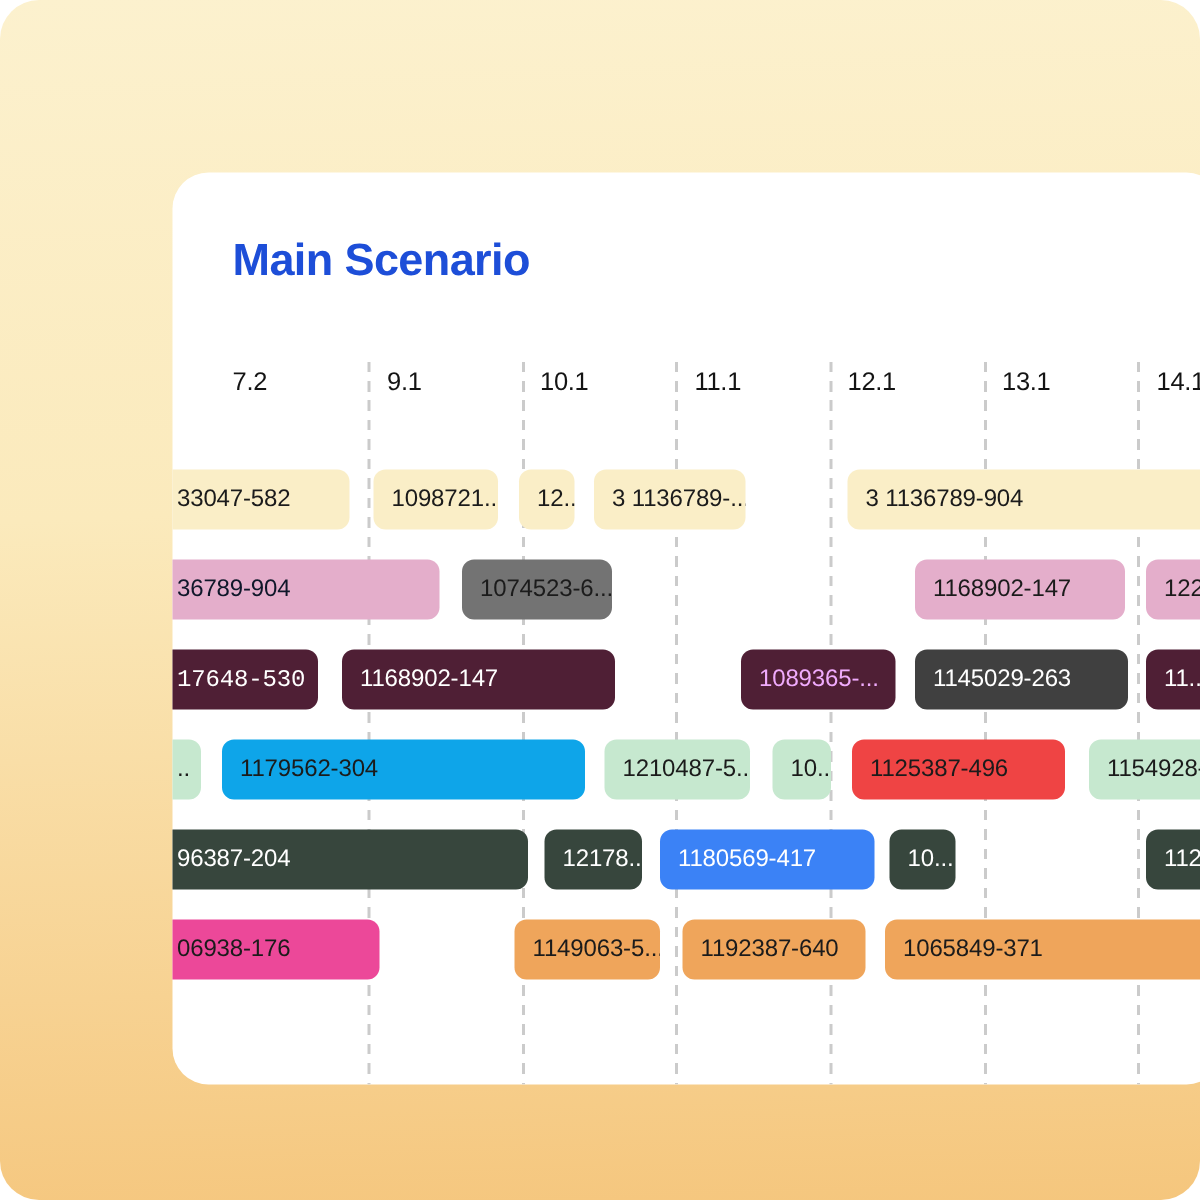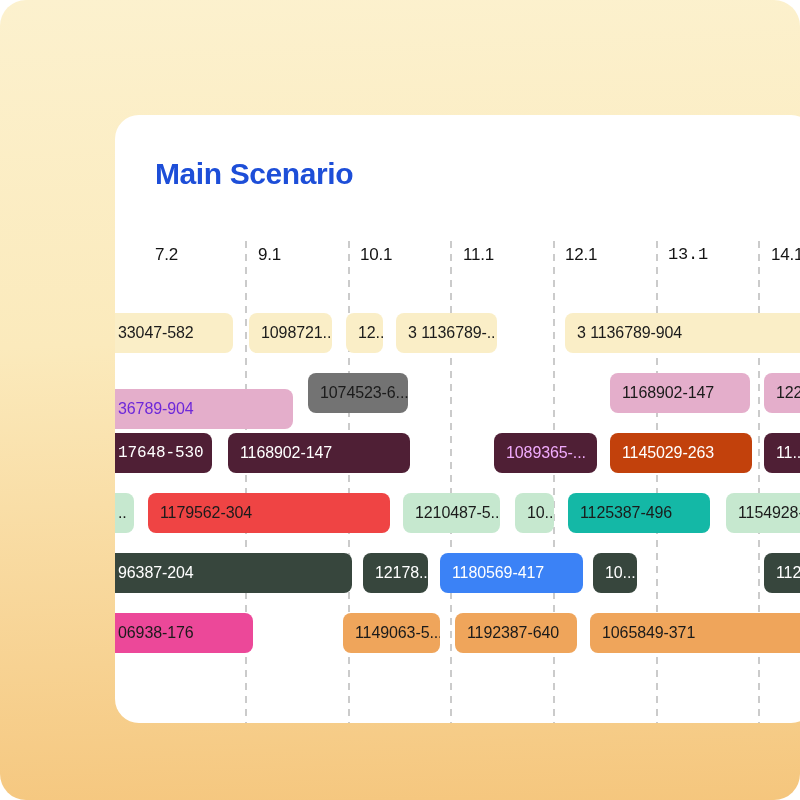--- a/index.html
+++ b/index.html
@@ -90,41 +90,41 @@
         <div class="vline" style="left: 233px;"></div>
         <div class="vline" style="left: 335px;"></div>
         <div class="vline" style="left: 438px;"></div>
         <div class="vline" style="left: 541px;"></div>
         <div class="vline" style="left: 643px;"></div>
         <span class="col-label" style="left: 40px;">7.2</span>
         <span class="col-label" style="left: 143px;">9.1</span>
         <span class="col-label" style="left: 245px; text-align: center;">10.1</span>
         <span class="col-label" style="left: 348px;">11.1</span>
         <span class="col-label" style="left: 450px;">12.1</span>
-        <span class="col-label" style="left: 553px; font-family: Liberation Mono, monospace;">13.1</span>
+        <span class="col-label" style="left: 553px;">13.1</span>
         <span class="col-label" style="left: 656px;">14.1</span>
         <div class="bar bar--clip-left" style="top: 198px; left: -40px; width: 158px; background: rgb(250, 238, 199); color: rgb(27, 27, 27);">33047-582</div>
         <div class="bar" style="top: 198px; left: 134px; width: 83px; background: rgb(250, 238, 199); color: rgb(27, 27, 27);">1098721...</div>
         <div class="bar" style="top: 198px; left: 231px; width: 37px; background: rgb(250, 238, 199); color: rgb(27, 27, 27);">12...</div>
         <div class="bar" style="top: 198px; left: 281px; width: 101px; background: rgb(250, 238, 199); color: rgb(27, 27, 27);">3 1136789-...</div>
         <div class="bar" style="top: 198px; left: 450px; width: 255px; background: rgb(250, 238, 199); color: rgb(27, 27, 27);">3 1136789-904</div>
-        <div class="bar bar--clip-left" style="top: 258px; left: -40px; width: 218px; background: rgb(228, 174, 203); color: #6d28d9; margin-top: 16px;">36789-904</div>
+        <div class="bar bar--clip-left" style="top: 258px; left: -40px; width: 218px; background: rgb(228, 174, 203); color: #0f172a;">36789-904</div>
         <div class="bar" style="top: 258px; left: 193px; width: 100px; background: #737373; color: rgb(27, 27, 27);">1074523-6...</div>
         <div class="bar" style="top: 258px; left: 495px; width: 140px; background: rgb(228, 174, 203); color: rgb(27, 27, 27);">1168902-147</div>
         <div class="bar" style="top: 258px; left: 649px; width: 56px; background: rgb(228, 174, 203); color: rgb(27, 27, 27);">1224...</div>
         <div class="bar bar--clip-left" style="top: 318px; left: -40px; width: 137px; background: rgb(79, 31, 53); color: rgb(255, 255, 255); font-family: Liberation Mono, monospace;">17648-530</div>
         <div class="bar" style="top: 318px; left: 113px; width: 182px; background: rgb(79, 31, 53); color: rgb(255, 255, 255);">1168902-147</div>
         <div class="bar" style="top: 318px; left: 379px; width: 103px; background: rgb(79, 31, 53); color: #f0abfc;">1089365-...</div>
-        <div class="bar" style="top: 318px; left: 495px; width: 142px; background: #c2410c; color: rgb(255, 255, 255);">1145029-263</div>
+        <div class="bar" style="top: 318px; left: 495px; width: 142px; background: #404040; color: rgb(255, 255, 255);">1145029-263</div>
         <div class="bar" style="top: 318px; left: 649px; width: 56px; background: rgb(79, 31, 53); color: rgb(255, 255, 255);">11...</div>
         <div class="bar bar--clip-left" style="top: 378px; left: -40px; width: 59px; background: rgb(198, 232, 207); color: rgb(27, 27, 27);">..</div>
-        <div class="bar" style="top: 378px; left: 33px; width: 242px; background: #ef4444; color: rgb(27, 27, 27);">1179562-304</div>
+        <div class="bar" style="top: 378px; left: 33px; width: 242px; background: #0ea5e9; color: rgb(27, 27, 27);">1179562-304</div>
         <div class="bar" style="top: 378px; left: 288px; width: 97px; background: rgb(198, 232, 207); color: rgb(27, 27, 27);">1210487-5...</div>
         <div class="bar" style="top: 378px; left: 400px; width: 39px; background: rgb(198, 232, 207); color: rgb(27, 27, 27);">10...</div>
-        <div class="bar" style="top: 378px; left: 453px; width: 142px; background: #14b8a6; color: rgb(27, 27, 27);">1125387-496</div>
+        <div class="bar" style="top: 378px; left: 453px; width: 142px; background: #ef4444; color: rgb(27, 27, 27);">1125387-496</div>
         <div class="bar" style="top: 378px; left: 611px; width: 94px; background: rgb(198, 232, 207); color: rgb(27, 27, 27);">1154928-7</div>
         <div class="bar bar--clip-left" style="top: 438px; left: -40px; width: 277px; background: rgb(55, 70, 61); color: rgb(255, 255, 255);">96387-204</div>
         <div class="bar" style="top: 438px; left: 248px; width: 65px; background: rgb(55, 70, 61); color: rgb(255, 255, 255);">12178...</div>
         <div class="bar" style="top: 438px; left: 325px; width: 143px; background: #3b82f6; color: rgb(255, 255, 255);">1180569-417</div>
         <div class="bar" style="top: 438px; left: 478px; width: 44px; background: rgb(55, 70, 61); color: rgb(255, 255, 255);">10...</div>
         <div class="bar" style="top: 438px; left: 649px; width: 56px; background: rgb(55, 70, 61); color: rgb(255, 255, 255);">1128</div>
         <div class="bar bar--clip-left" style="top: 498px; left: -40px; width: 178px; background: #ec4899; color: rgb(27, 27, 27);">06938-176</div>
         <div class="bar" style="top: 498px; left: 228px; width: 97px; background: rgb(239, 165, 91); color: rgb(27, 27, 27);">1149063-5...</div>
         <div class="bar" style="top: 498px; left: 340px; width: 122px; background: rgb(239, 165, 91); color: rgb(27, 27, 27);">1192387-640</div>
         <div class="bar" style="top: 498px; left: 475px; width: 230px; background: rgb(239, 165, 91); color: rgb(27, 27, 27);">1065849-371</div>

